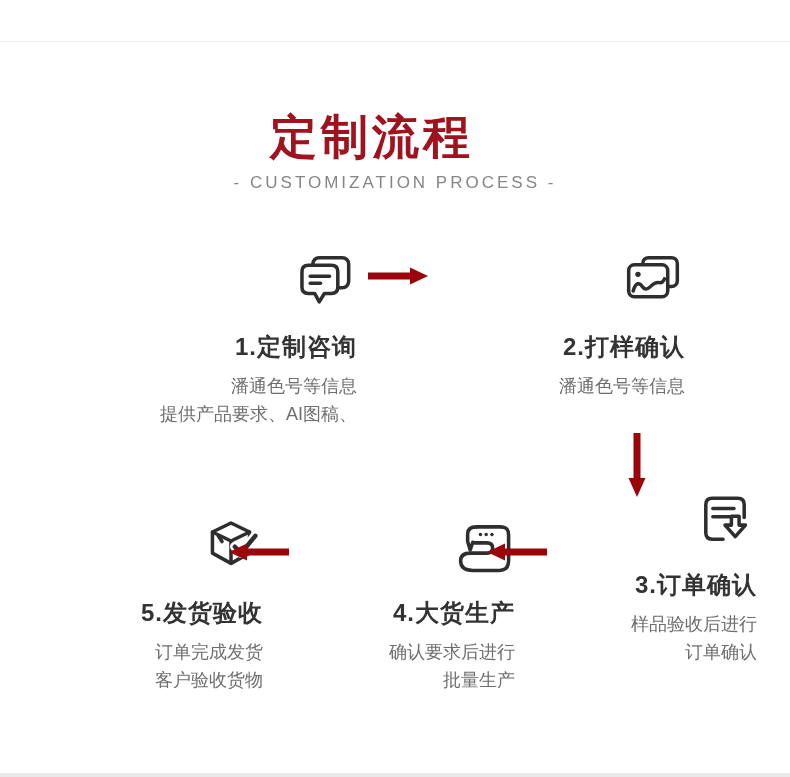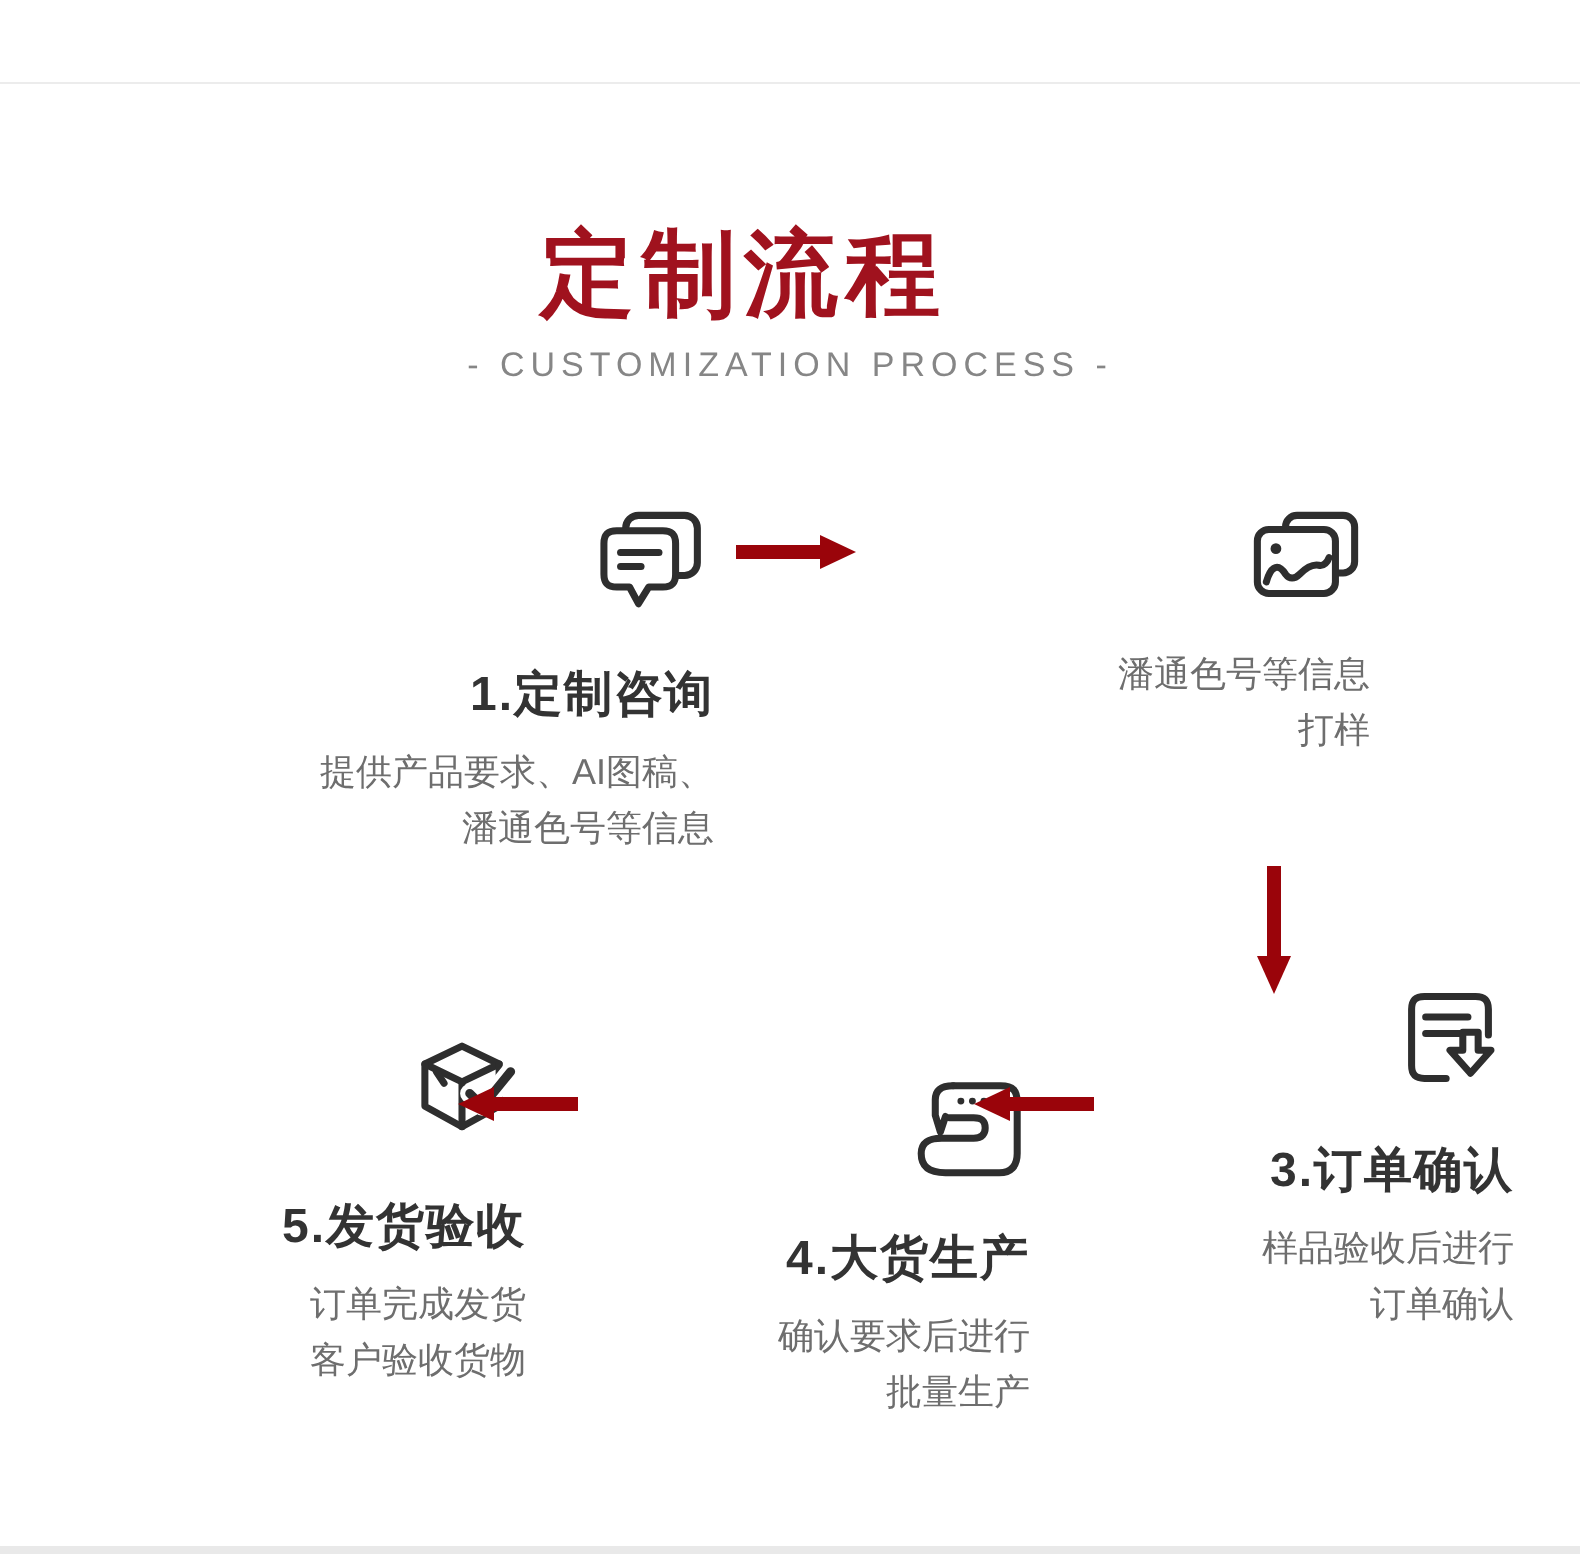--- a/index.html
+++ b/index.html
@@ -32,21 +32,21 @@
   .step .icon{height:64px;color:var(--icon-dark);}
   .step .icon svg{width:64px;height:64px;}
   .step-title{margin-top:17px;font-size:24px;font-weight:bold;color:var(--step-title);letter-spacing:1px;}
   .step-desc{margin-top:9px;font-size:18px;line-height:28px;color:var(--desc-gray);}
   .flow-arrow{position:absolute;color:var(--arrow-red);line-height:0;}
   .flow-arrow svg{display:block;}
   
   #step-1{left:117px;top:250px;}
   #step-2{left:445px;top:250px;}
   #step-3{left:517px;top:488px;}
-  #step-4{left:275px;top:532px;}
+  #step-4{left:275px;top:516px;}
   #step-5{left:23px;top:516px;}
   #arrow-1{left:366px;top:267px;}
   #arrow-2{left:628px;top:431px;}
   #arrow-3{left:487px;top:543px;}
   #arrow-4{left:229px;top:543px;}
 </style>
 </head>
 <body>
 
 <div class="top-divider"></div>
@@ -58,37 +58,37 @@
   <div class="icon">
     <svg viewBox="0 0 100 100" fill="none" stroke="currentColor" stroke-width="5.5" stroke-linecap="round" stroke-linejoin="round">
       <rect x="31" y="12" width="56" height="47" rx="10"></rect>
       <path d="M 24 24 H 60 C 67 24 70 27 70 34 V 58 C 70 65 67 68 60 68 H 49 L 41 81 L 34 68 H 24 C 17 68 14 65 14 58 V 34 C 14 27 17 24 24 24 Z" fill="#ffffff"></path>
       <path d="M 27 41 H 57"></path>
       <path d="M 27 52 H 43"></path>
     </svg>
   </div>
   <div class="step-title">1.定制咨询</div>
   <div class="step-desc">
+    <div>潘通色号等信息</div>
     <div>提供产品要求、AI图稿、</div>
-    <div>潘通色号等信息</div>
   </div>
 </div>
 
 <div class="step" id="step-2">
   <div class="icon">
     <svg viewBox="0 0 100 100" fill="none" stroke="currentColor" stroke-width="5.5" stroke-linecap="round" stroke-linejoin="round">
       <rect x="34" y="12" width="54" height="45" rx="9"></rect>
       <rect x="12" y="23" width="61" height="50" rx="9" fill="#ffffff"></rect>
       <circle cx="26.5" cy="38" r="4.2" fill="currentColor" stroke="none"></circle>
       <path d="M 19 64 C 23 50 29 50 34 58 C 37 62 41 62 45 58 C 50 53 55 50 60 51 C 64 52 67 48 68 45"></path>
     </svg>
   </div>
+  <div class="step-title">2.打样确认</div>
   <div class="step-desc">
     <div>潘通色号等信息</div>
-    <div>打样</div>
   </div>
 </div>
 
 <div class="step" id="step-3">
   <div class="icon">
     <svg viewBox="0 0 100 100" fill="none" stroke="currentColor" stroke-width="5.5" stroke-linecap="round" stroke-linejoin="round">
       <path d="M 80 46 V 26 C 80 19 77 16 70 16 H 30 C 23 16 20 19 20 26 V 70 C 20 77 23 80 30 80 H 47"></path>
       <path d="M 31 32 H 64"></path>
       <path d="M 31 45 H 62"></path>
       <path d="M 60 44 L 72 44 L 72 58 L 82 58 L 66 76 L 50 58 L 60 58 Z" fill="#ffffff"></path>

